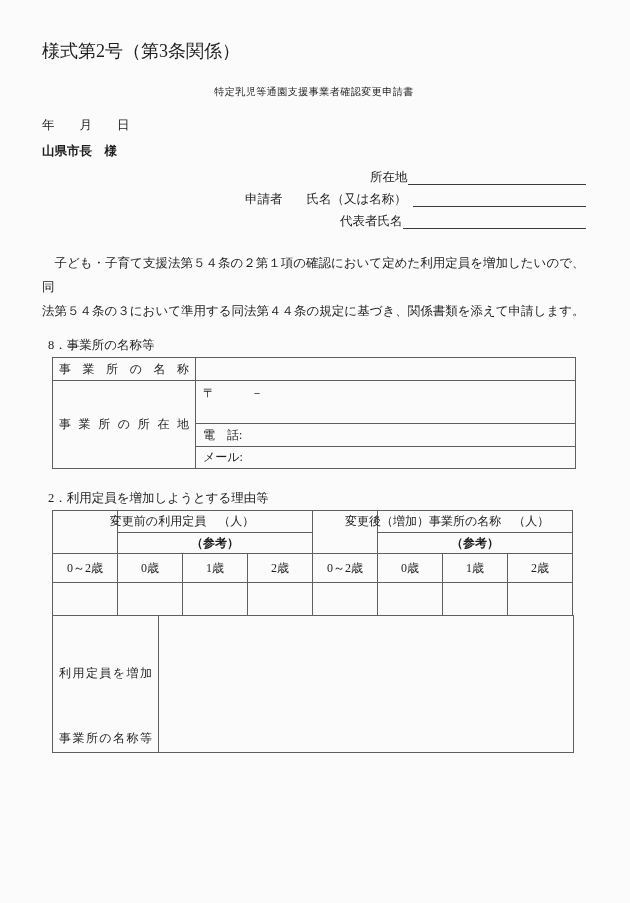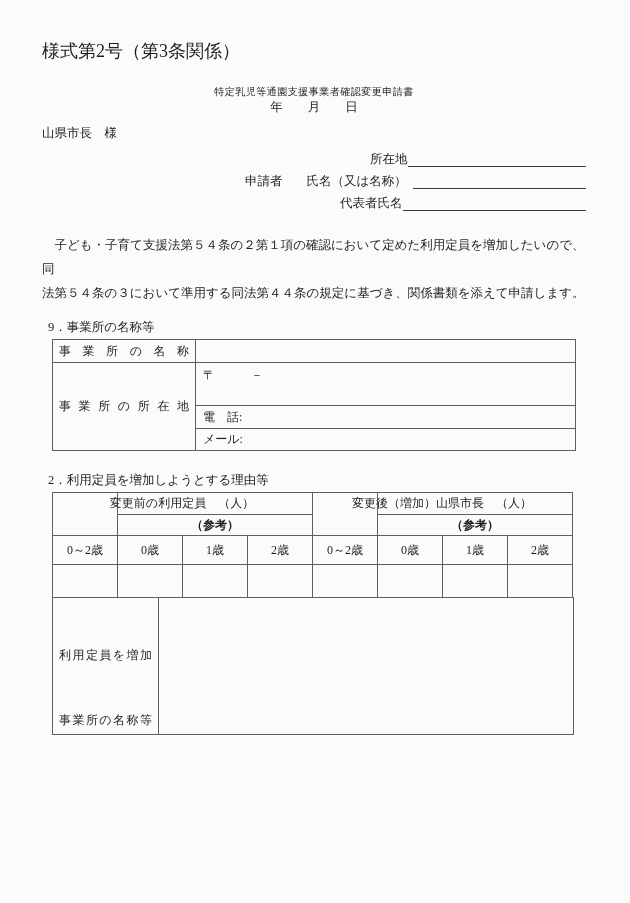--- a/index.html
+++ b/index.html
@@ -9,22 +9,22 @@
     background:#fbfbfb;
     color:#1e1e1e;
     font-family:"Liberation Serif","DejaVu Serif",serif;
     font-size:12.5px;
     position:relative;
     padding:39px 44px 0 42px;
     overflow:hidden;
   }
   .form-no { font-size:18px; }
   .doc-title { text-align:center; font-size:10px; margin-top:22px; letter-spacing:0.5px; }
-  .date-line { text-align:center; }
-  .addressee { margin-top:9px; }
+  .date-line { text-align:left; margin-top:18px; }
+  .addressee { margin-top:9px;font-weight:bold; }
 
   .applicant { margin-top:3px; }
   .app-row { display:flex; align-items:flex-end; height:22px; }
   .app-row .lbl { white-space:pre; line-height:16px; }
   .uline { flex:1; border-bottom:1px solid #3a3a3a; height:1px; }
   .row-a { margin-left:328px; }
   .row-b { margin-left:203px; }
   .row-b .lbl2 { margin-left:24px; }
   .row-b .uline { margin-left:6px; }
   .row-c { margin-left:298px; }
@@ -88,21 +88,21 @@
       <span class="lbl">代表者氏名</span>
       <span class="uline"></span>
     </div>
   </div>
 
   <div class="para">
     <div>　子ども・子育て支援法第５４条の２第１項の確認において定めた利用定員を増加したいので、同</div>
     <div>法第５４条の３において準用する同法第４４条の規定に基づき、関係書類を添えて申請します。</div>
   </div>
 
-  <div class="sec-heading sec1">9．事業所の名称等</div>
+  <div class="sec-heading sec1">8．事業所の名称等</div>
 
   <table class="t1">
     <colgroup>
         <col style="width:143px">
         <col style="width:380px">
       </colgroup>
     <tbody>
         <tr class="r-name">
       <td class="jlabel">事業所の名称</td>
       <td class="val"></td>
@@ -131,21 +131,21 @@
       <col style="width:65px">
         <col style="width:65px">
         <col style="width:65px">
         <col style="width:65px">
     </colgroup>
     <tbody>
         <tr class="hdr">
       <td rowspan="2"></td>
       <td colspan="3"><span class="shift">変更前の利用定員　（人）</span></td>
       <td rowspan="2"></td>
-      <td colspan="3"><span class="shift">変更後（増加）山県市長　（人）</span></td>
+      <td colspan="3"><span class="shift">変更後（増加）事業所の名称　（人）</span></td>
     </tr>
     <tr class="ref">
       <td colspan="3">（参考）</td>
       <td colspan="3">（参考）</td>
     </tr>
     <tr class="ages">
       <td>0～2歳</td>
       <td>0歳</td>
       <td>1歳</td>
       <td>2歳</td>

